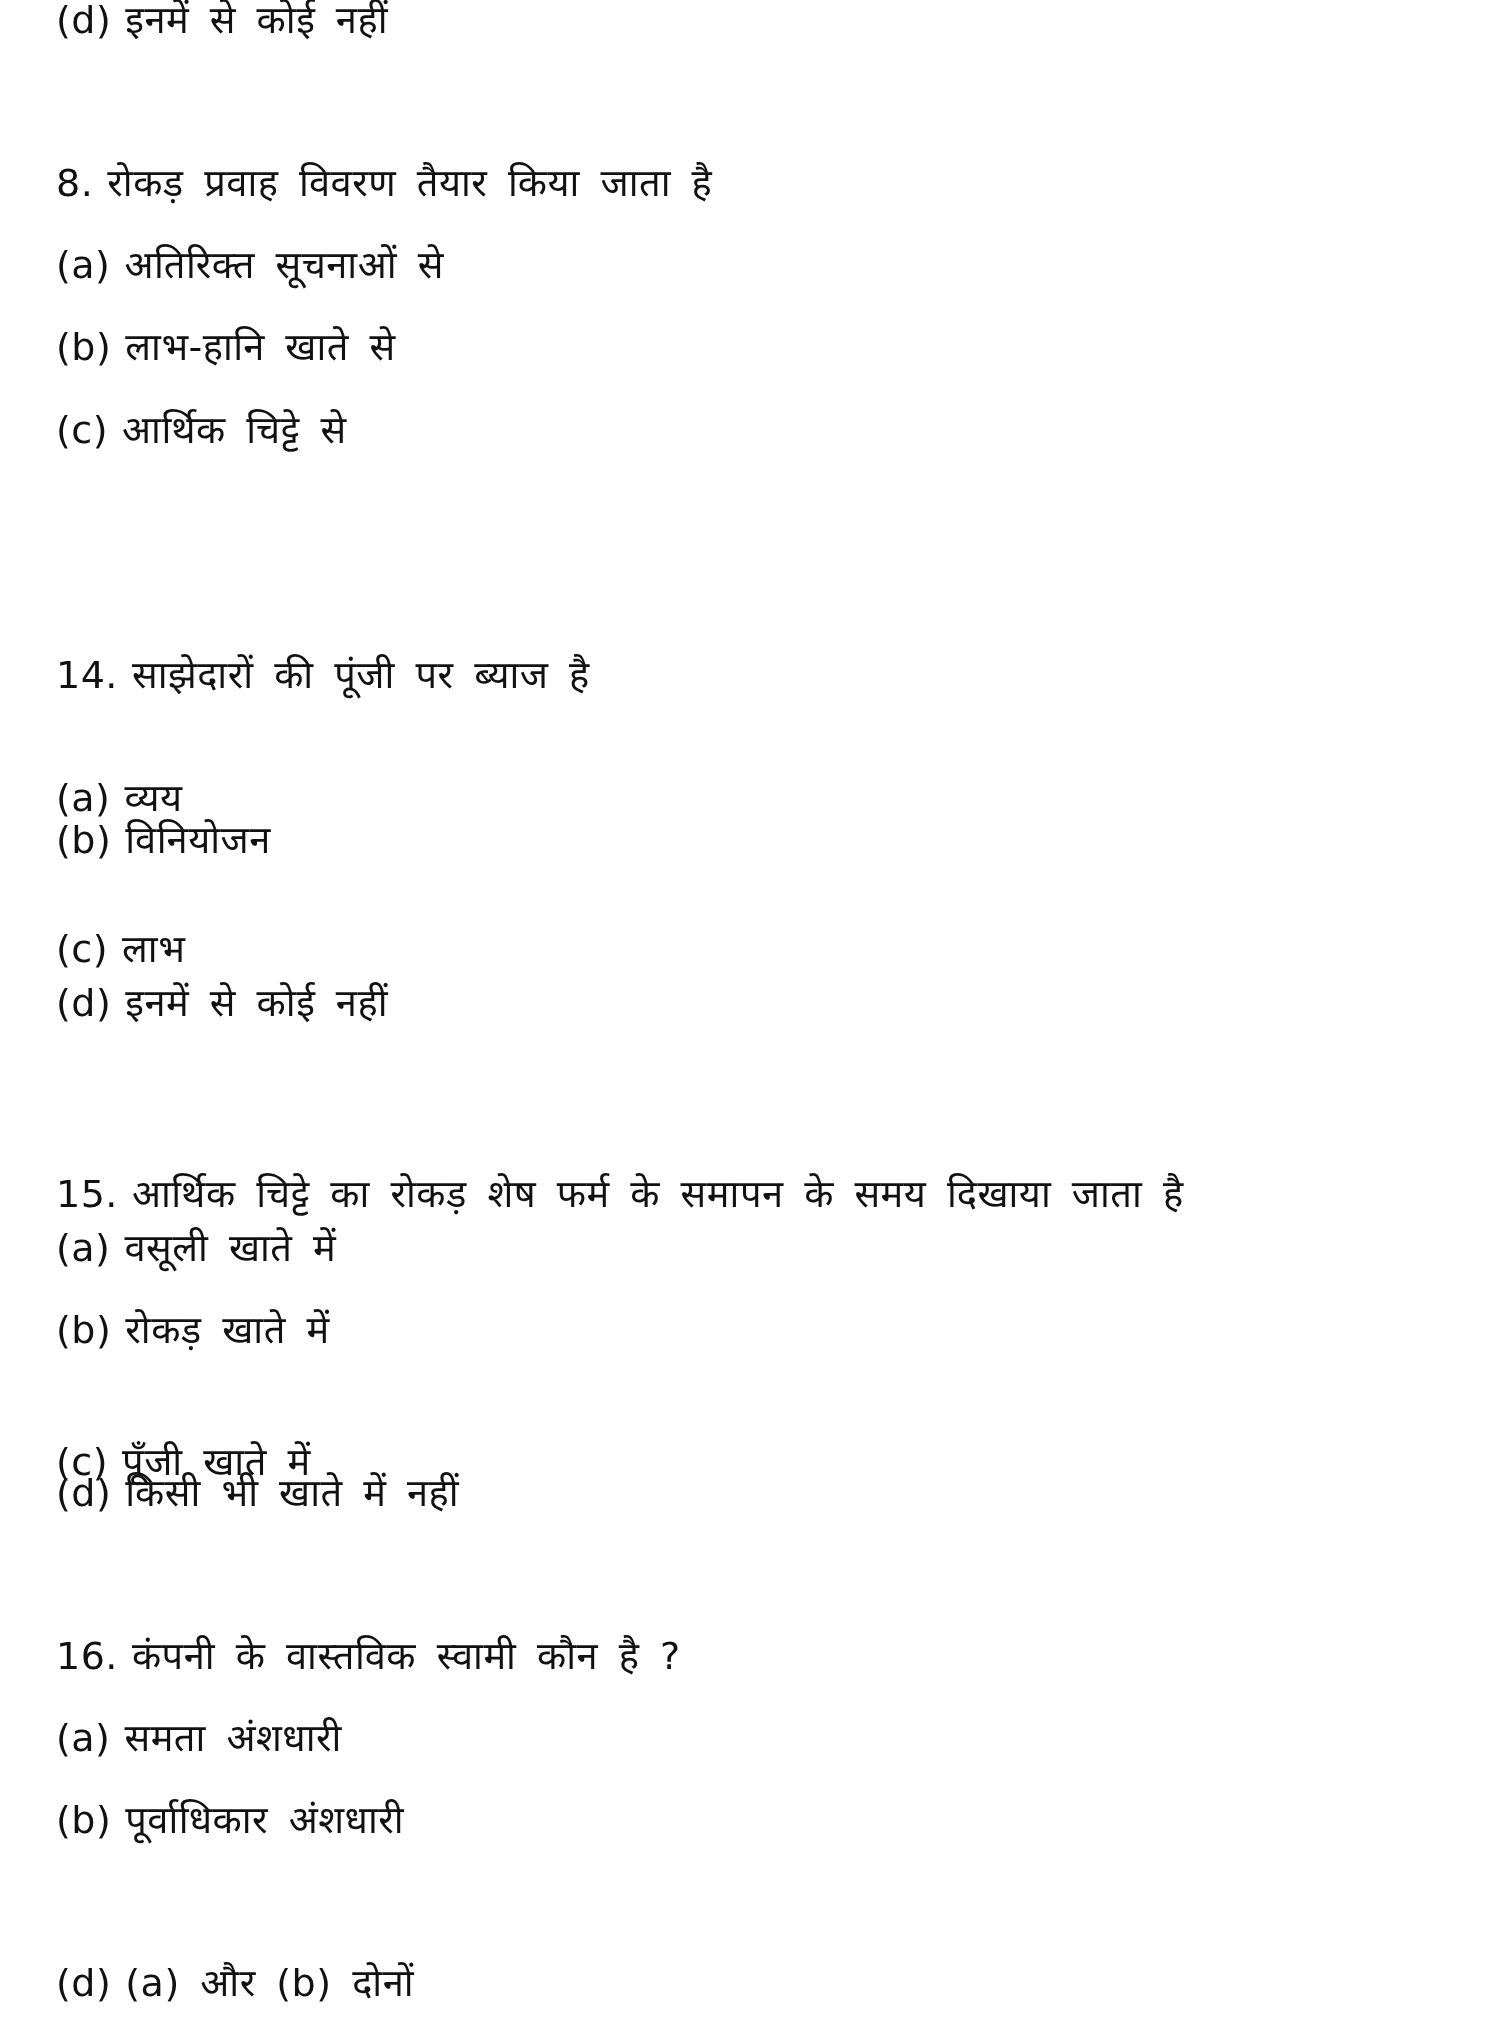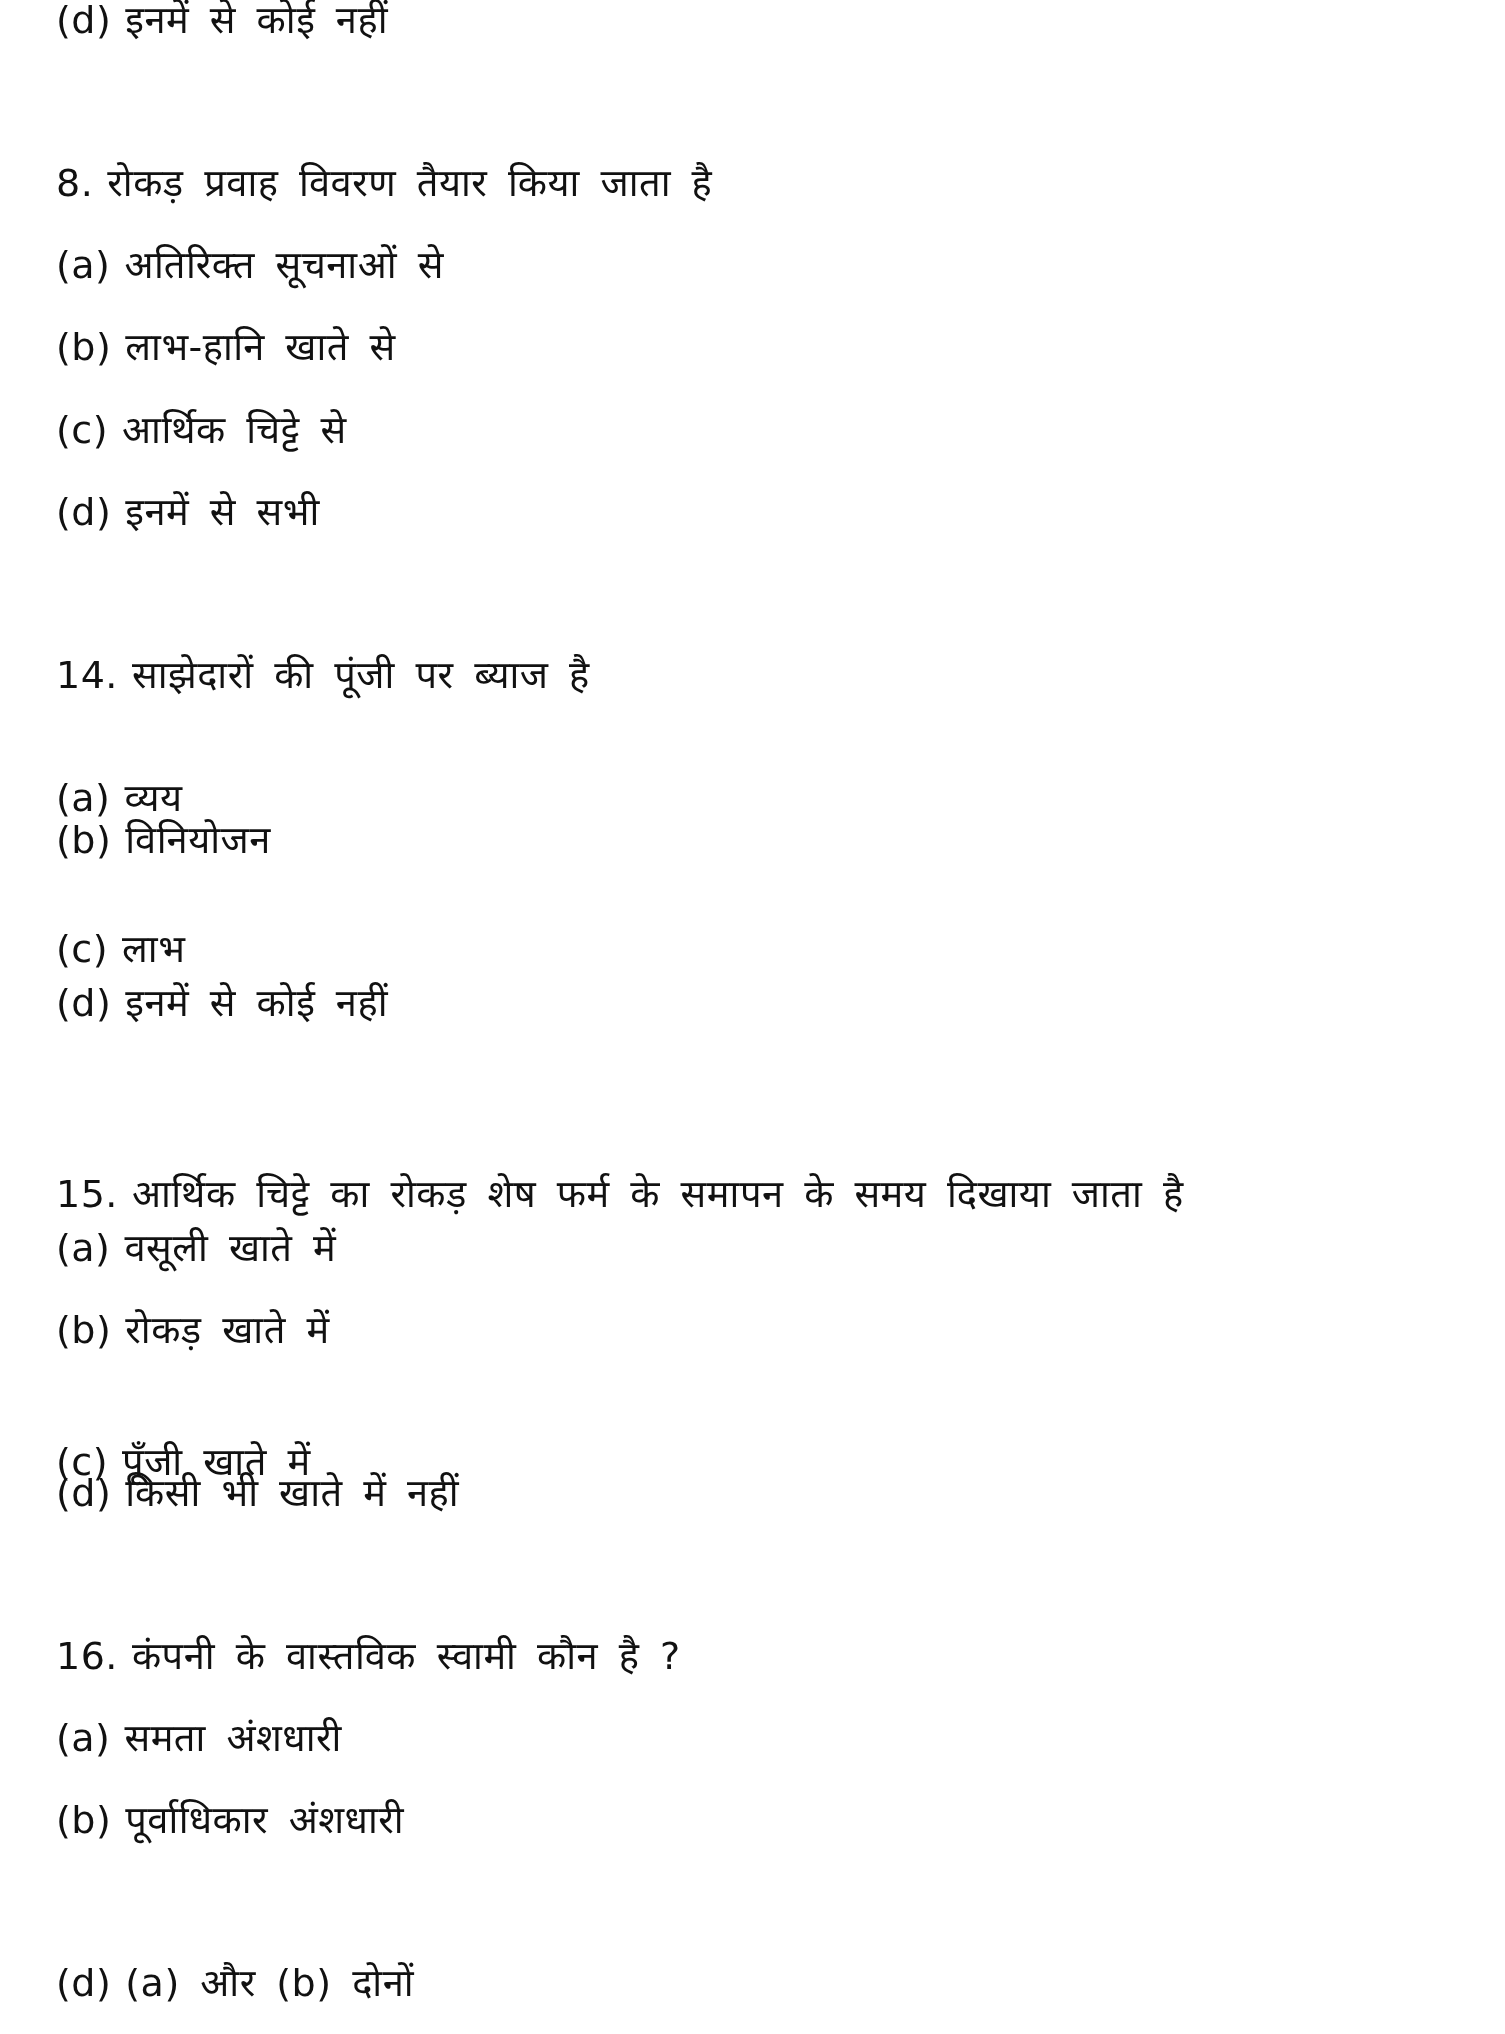--- a/index.html
+++ b/index.html
@@ -50,23 +50,20 @@
   </div>
   <div class="line" style="top:235px">
     <span class="label">(a)</span><span>अतिरिक्त सूचनाओं से</span>
   </div>
   <div class="line" style="top:400px">
     <span class="label">(c)</span><span>आर्थिक चिट्टे से</span>
   </div>
   <div class="line" style="top:317px">
     <span class="label">(b)</span><span>लाभ-हानि खाते से</span>
   </div>
-  <div class="line" style="top:482px">
-    <span class="label">(d)</span><span>इनमें से सभी</span>
-  </div>
 
   <div class="line" style="top:645px">
     <span class="label">14.</span><span>साझेदारों की पूंजी पर ब्याज है</span>
   </div>
   <div class="line" style="top:768px">
     <span class="label">(a)</span><span>व्यय</span>
   </div>
   <div class="line" style="top:810px">
     <span class="label">(b)</span><span>विनियोजन</span>
   </div>

